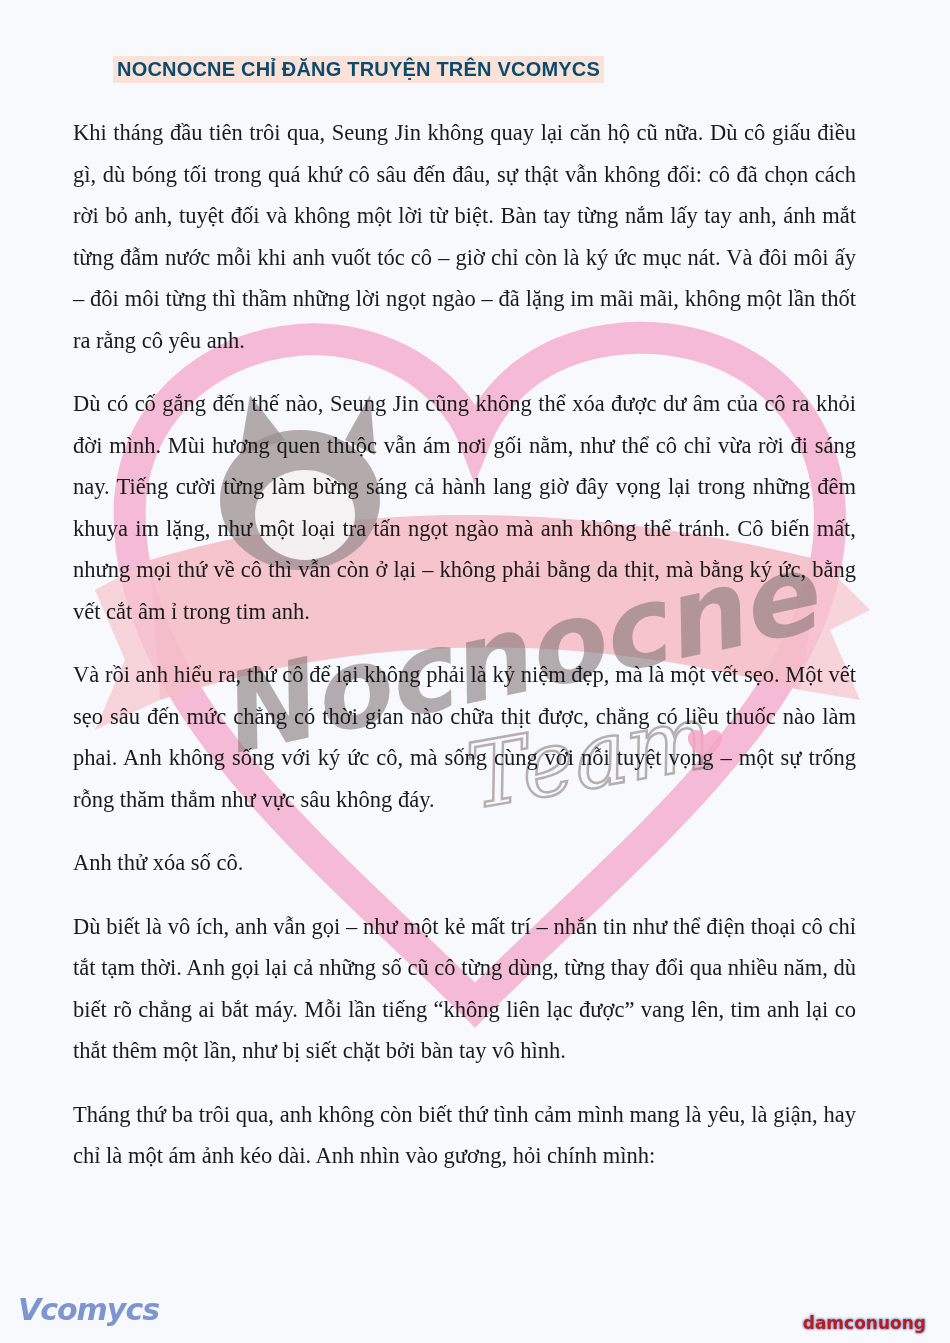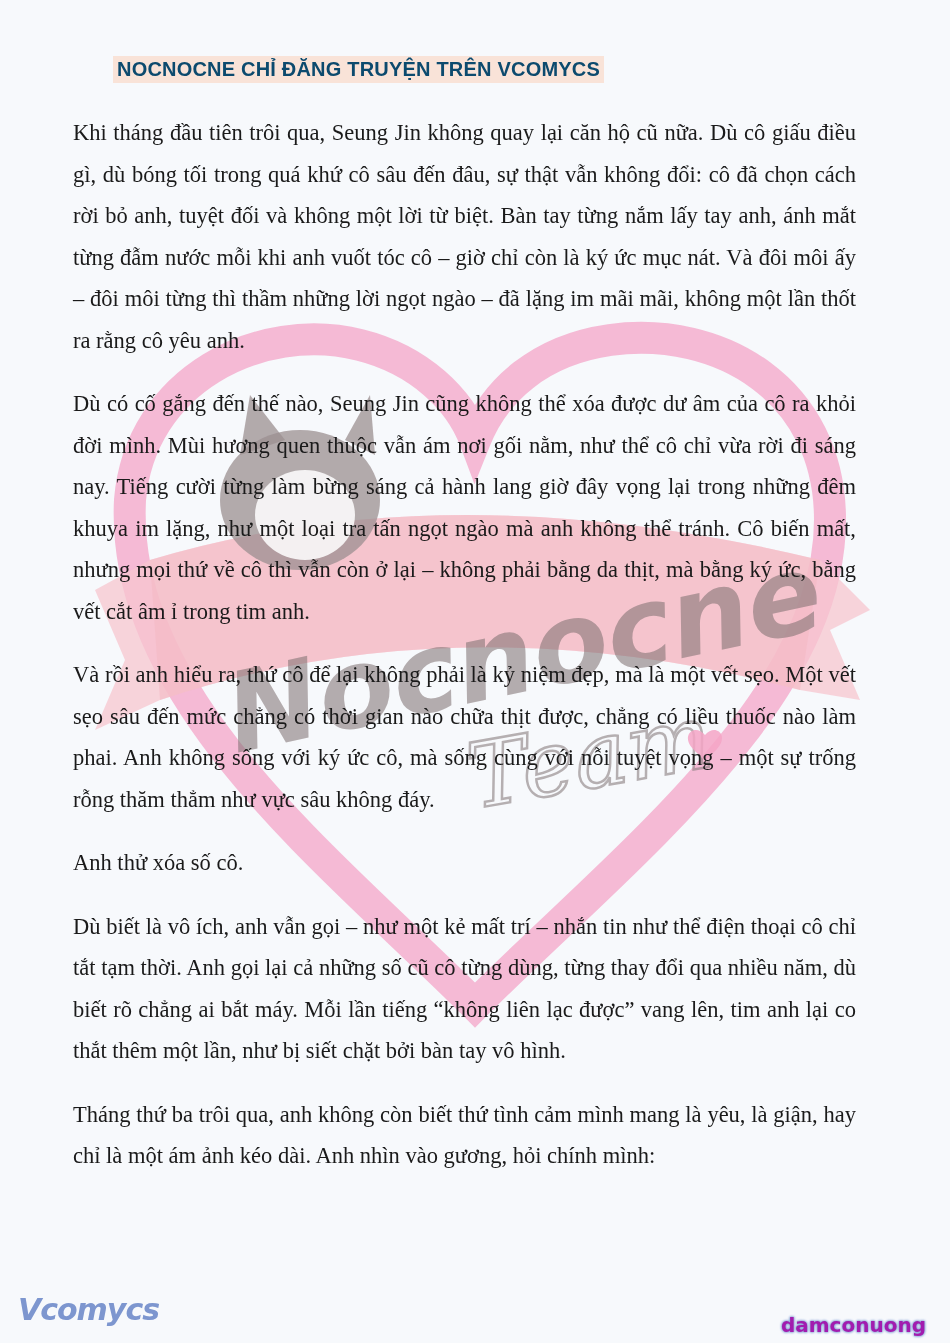--- a/index.html
+++ b/index.html
@@ -28,21 +28,21 @@
     }
     .content p { margin: 0 0 22px 3px; }
     .footer-logo {
       position: absolute; left: 18px; top: 1292px; z-index: 2;
       color: #7d96cf; font-style: italic; font-weight: bold;
       font-size: 30px; letter-spacing: -1px;
       font-family: "DejaVu Sans", sans-serif;
     }
     .footer-site {
       position: absolute; right: 24px; top: 1313px; z-index: 2;
-      color: #a21caf; font-size: 20px; font-weight: bold;
+      color: #b91c1c; font-size: 17px; font-weight: bold;
       font-family: "DejaVu Sans", sans-serif;
       text-shadow: 0 0 3px #8fa7d8, 0 0 3px #8fa7d8, 0 0 2px #8fa7d8;
     }
   </style>
 </head>
 <body>
 
 <svg class="watermark" viewBox="0 0 950 1343">
 
   <path d="M475 1005 C 330 860, 120 700, 130 500 C 140 380, 260 320, 360 345 C 420 360, 460 400, 475 440 C 495 390, 540 350, 610 340 C 720 325, 830 390, 830 520 C 830 700, 620 860, 475 1005 Z" fill="none" stroke="#f4b3d0" stroke-width="32" opacity="0.9"></path>

